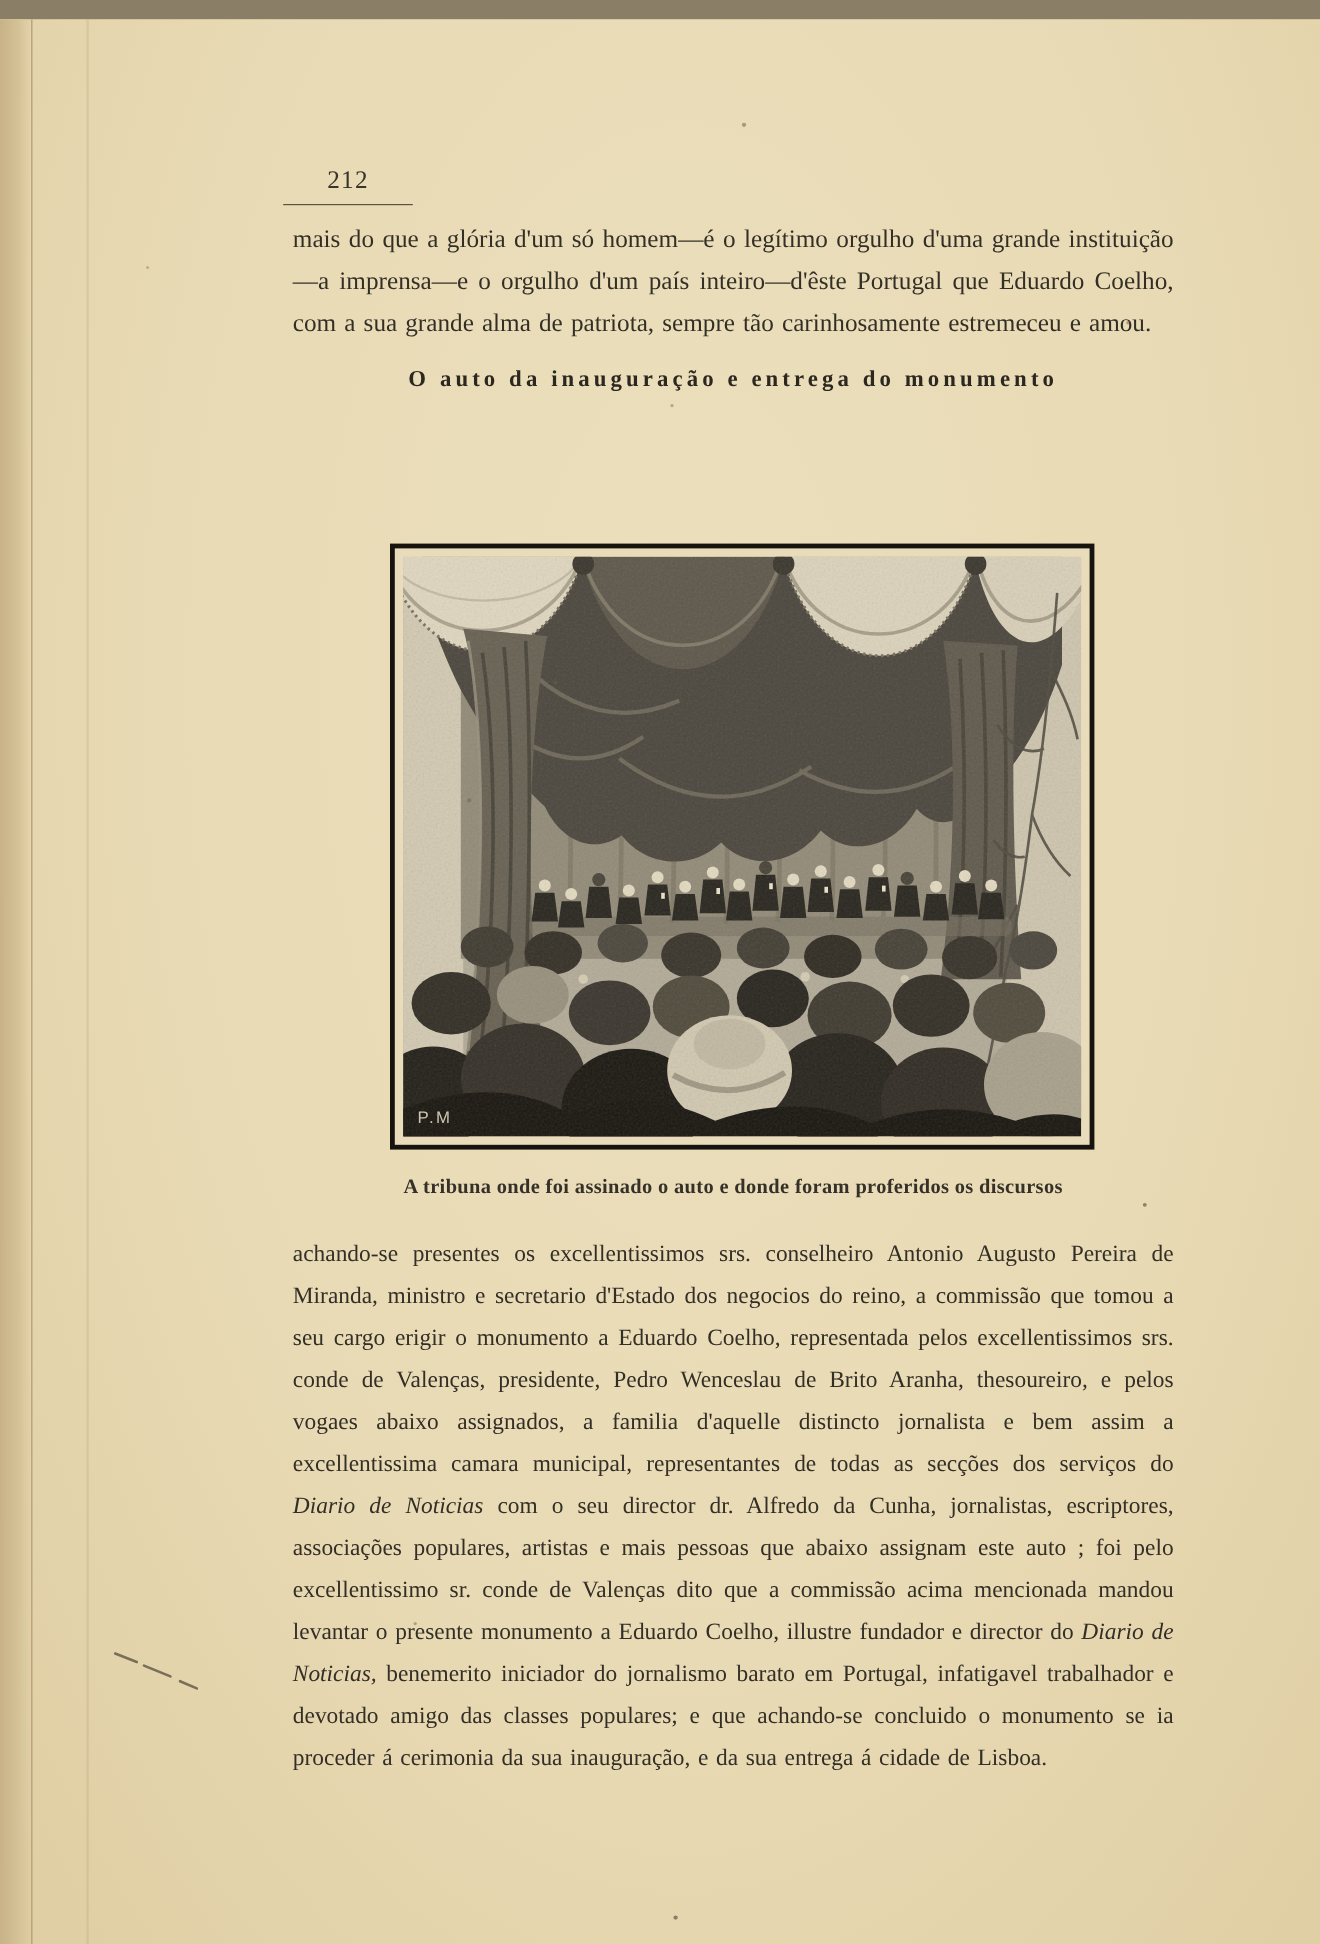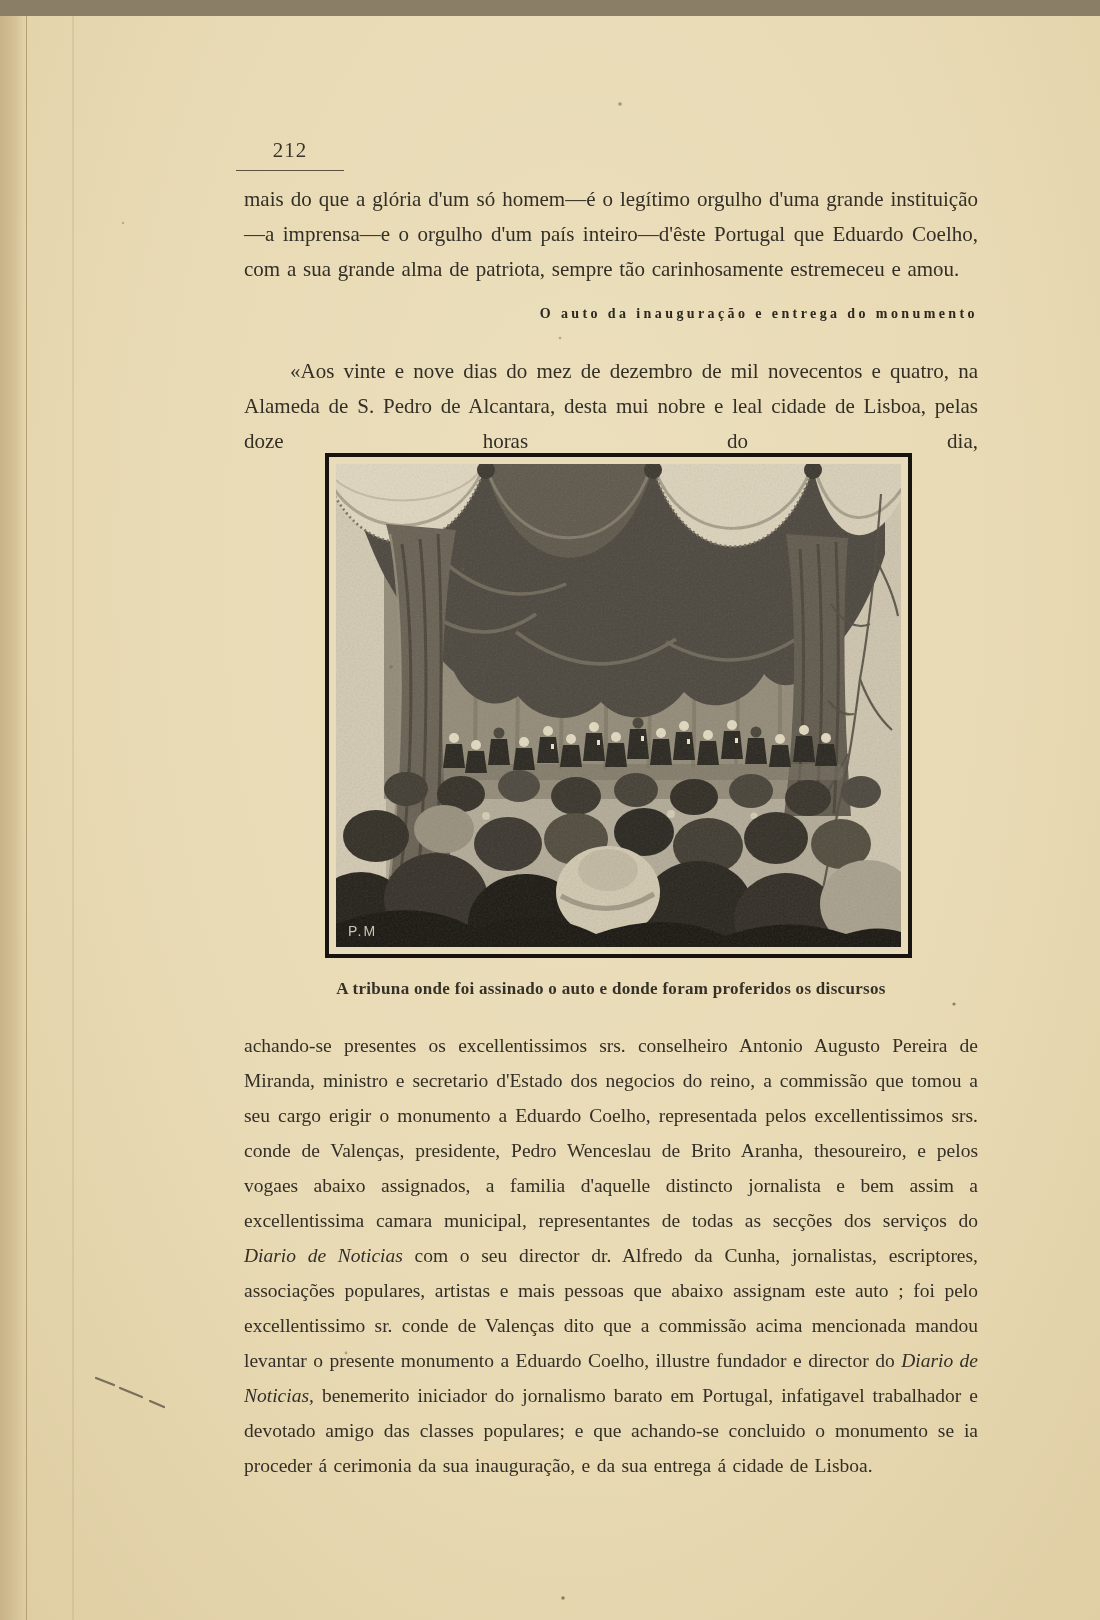--- a/index.html
+++ b/index.html
@@ -29,22 +29,22 @@
   }
   .page-number{font-size:21px;letter-spacing:1px;color:#3a352b;}
   .body-text{
     position:absolute;left:244px;width:734px;margin:0;
     font-size:21px;line-height:35px;text-align:justify;
     word-spacing:1.5px;
   }
   .p1{top:166px;}
   .heading{
     position:absolute;left:244px;top:290px;width:734px;margin:0;
-    font-size:14px;font-weight:bold;letter-spacing:3.4px;
-    text-align:right;color:#2c2820;
+    font-size:19px;font-weight:bold;letter-spacing:3.4px;
+    text-align:center;color:#2c2820;
   }
   .p2{top:338px;text-indent:46px;text-align-last:justify;}
   .photo-figure{position:absolute;left:325px;top:437px;margin:0;text-align:center;}
   .photo-frame{
     border:4px solid #171410;
     padding:7px;
     background:#e9dcba;
     width:565px;height:483px;
     position:relative;
   }
@@ -64,21 +64,20 @@
 <div class="page">
 
   <div class="page-number-wrap">
     <span class="page-number">212</span>
   </div>
 
   <p class="body-text p1">mais do que a glória d'um só homem—é o legítimo orgulho d'uma grande instituição—a imprensa—e o orgulho d'um país inteiro—d'êste Portugal que Eduardo Coelho, com a sua grande alma de patriota, sempre tão carinhosamente estremeceu e amou.</p>
 
   <h2 class="heading">O auto da inauguração e entrega do monumento</h2>
 
-  <p class="body-text p2">«Aos vinte e nove dias do mez de dezembro de mil novecentos e quatro, na Alameda de S. Pedro de Alcantara, desta mui nobre e leal cidade de Lisboa, pelas doze horas do dia,</p>
 
   <figure class="photo-figure">
     <div class="photo-frame">
       <svg width="565" height="483" viewBox="0 0 565 483" role="img">
         <defs>
           <filter id="grain" x="0" y="0" width="100%" height="100%">
             <feTurbulence type="fractalNoise" baseFrequency="0.55" numOctaves="2" stitchTiles="stitch"></feTurbulence>
             <feColorMatrix type="saturate" values="0"></feColorMatrix>
           </filter>
         </defs>

